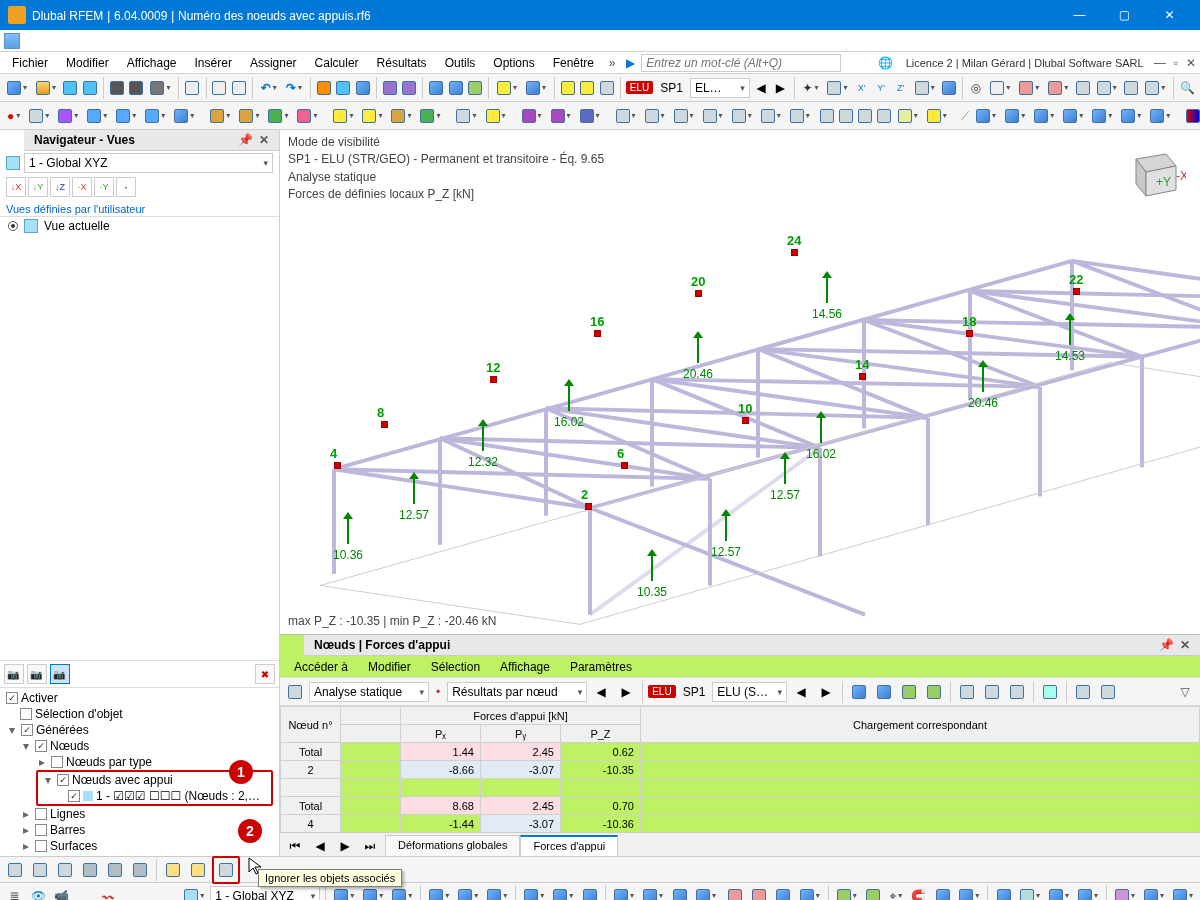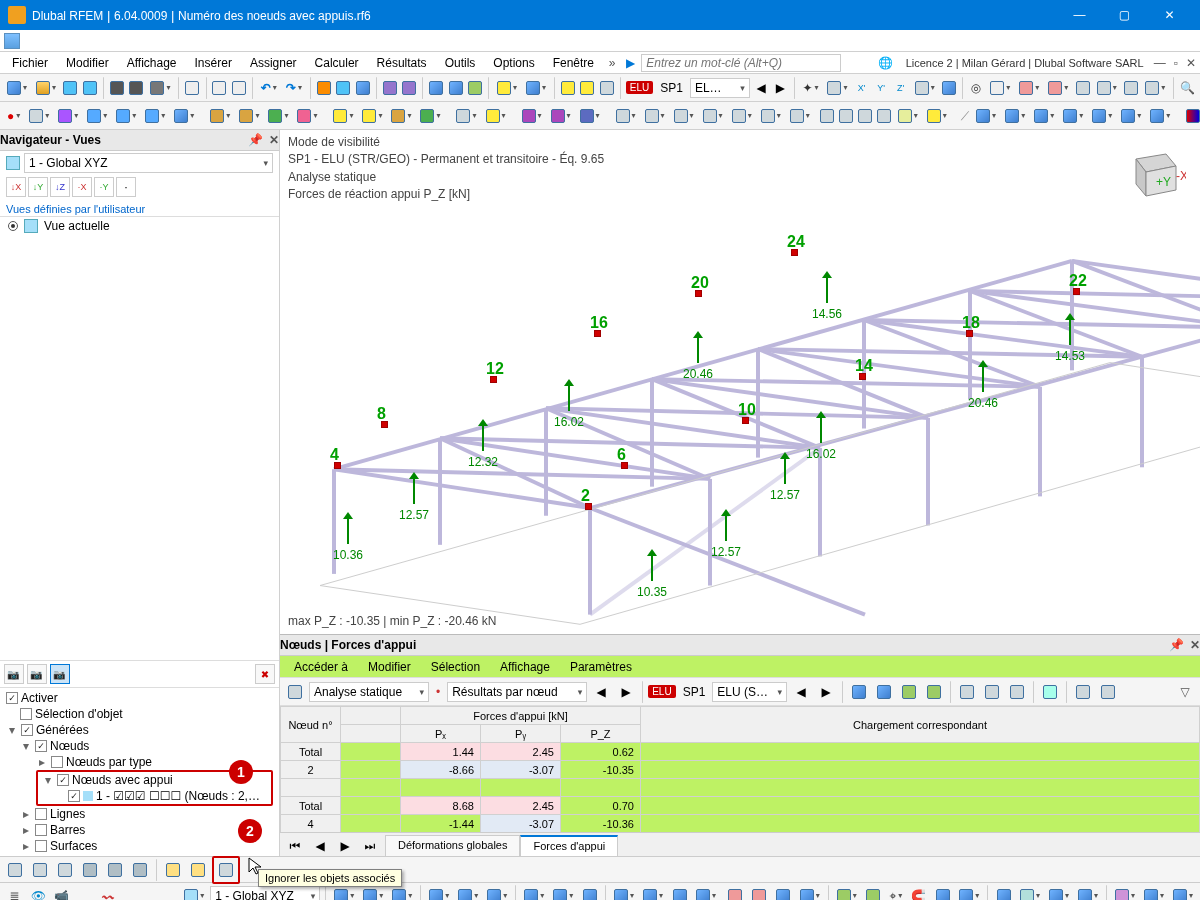--- a/index.html
+++ b/index.html
@@ -19,21 +19,21 @@
 .toolbar { height: 28px; background: #f5f5f5; border-bottom: 1px solid #d0d0d0; display: flex; align-items: center; padding: 0 4px; gap: 3px; overflow: hidden; }
 .tb { width: 22px; height: 22px; border: 1px solid transparent; display: flex; align-items: center; justify-content: center; border-radius: 2px; }
 .tb.sep { width: 1px; background: #ccc; margin: 0 2px; border: none; }
 .tb.dd::after { content: "▾"; font-size: 8px; margin-left: 2px; color: #555; }
 .tb.dd { width: auto; padding: 0 2px; }
 .combo { height: 20px; border: 1px solid #ccc; background: #fff; padding: 0 18px 0 4px; position: relative; display: flex; align-items: center; min-width: 40px; }
 .combo::after { content: "▾"; position: absolute; right: 4px; color: #555; font-size: 9px; }
 .pill-elu { background: #c00; color: #fff; padding: 1px 4px; font-size: 10px; border-radius: 2px; }
 .main { display: flex; height: calc(900px - 30px - 22px - 22px - 28px - 28px - 22px - 22px); }
 .navpanel { width: 280px; background: #fff; border-right: 1px solid #d0d0d0; display: flex; flex-direction: column; }
-.panelhdr { background: #e8e8e8; border-bottom: 1px solid #ccc; padding: 3px 0; display: flex; align-items: center; font-weight: 600; font-size: 12px; }
+.panelhdr { background: #e8e8e8; border-bottom: 1px solid #ccc; padding: 3px 10px; display: flex; align-items: center; font-weight: 600; font-size: 12px; margin-left: 24px; }
 .panelhdr .hicons { margin-left: auto; display: flex; gap: 6px; color: #555; font-size: 10px; }
 .navpanel .row { padding: 2px 6px; display: flex; align-items: center; gap: 4px; }
 .navpanel .combo-full { flex: 1; }
 .smalltb { width: 20px; height: 20px; border: 1px solid transparent; display: flex; align-items: center; justify-content: center; font-size: 10px; }
 .section-label { padding: 4px 6px 1px 6px; color: #06c; font-size: 11px; border-bottom: 1px solid #ddd; }
 .radio-row { padding: 2px 8px; display: flex; align-items: center; gap: 6px; }
 .radio-dot { width: 10px; height: 10px; border: 1px solid #555; border-radius: 50%; display: inline-flex; align-items: center; justify-content: center; }
 .radio-dot.inner::after { content: ""; width: 4px; height: 4px; background: #333; border-radius: 50%; }
 .navspacer { flex: 1; }
 .camrow { padding: 3px 4px; display: flex; gap: 3px; border-top: 1px solid #ddd; border-bottom: 1px solid #ddd; }
@@ -46,21 +46,21 @@
 .tree .cb.ck::after { content: "✓"; color: #222; }
 .tree .ind1 { padding-left: 18px; }
 .tree .ind2 { padding-left: 34px; }
 .callout-box { border: 2px solid #c00; border-radius: 2px; }
 .callout-num { width: 24px; height: 24px; background: #c00; color: #fff; border-radius: 50%; display: flex; align-items: center; justify-content: center; font-weight: bold; font-size: 14px; z-index: 10; }
 .tooltip { position: absolute; background: #ffffe1; border: 1px solid #808080; padding: 2px 6px; font-size: 11px; white-space: nowrap; box-shadow: 2px 2px 3px rgba(0,0,0,.3); z-index: 20; }
 .viewport-col { flex: 1; display: flex; flex-direction: column; position: relative; }
 .viewport { flex: 1; position: relative; background-image: radial-gradient(#e0e0e0 0.5px, transparent 0.5px); background-size: 18px 18px; background-color: #fff; overflow: hidden; }
 .vptext { position: absolute; left: 8px; top: 4px; color: #444; font-size: 12px; line-height: 1.45; }
 .axiscube { position: absolute; right: 14px; top: 14px; width: 70px; height: 60px; }
-.node-lbl { position: absolute; color: #00a000; font-weight: bold; font-size: 16px; }
+.node-lbl { position: absolute; color: #00a000; font-weight: bold; font-size: 13px; }
 .node-sq { position: absolute; width: 7px; height: 7px; background: #d00000; border: 1px solid #a00000; }
 .force-lbl { position: absolute; color: #008800; font-size: 12px; }
 .arrow { position: absolute; width: 2px; height: 26px; background: #008800; }
 .arrow::after { content: ""; position: absolute; left: -4px; top: -6px; border-left: 5px solid transparent; border-right: 5px solid transparent; border-bottom: 7px solid #008800; }
 .bottominfo { position: absolute; left: 8px; bottom: 6px; color: #444; font-size: 12px; }
 .resultpanel { height: 222px; border-top: 1px solid #bbb; display: flex; flex-direction: column; background: #bef264; }
 .resmenu { height: 22px; display: flex; align-items: center; padding: 0 6px; gap: 4px; border-bottom: 1px solid #ddd; }
 .resmenu .m { padding: 2px 8px; }
 .restool { height: 28px; background: #f5f5f5; border-bottom: 1px solid #ddd; display: flex; align-items: center; padding: 0 4px; gap: 3px; }
 .resgrid { flex: 1; overflow: auto; }
@@ -575,21 +575,21 @@
           <path d="M40 470 L830 240"></path>
             <path d="M300 510 L1080 280"></path>
           <path d="M40 470 L300 510"></path>
             <path d="M830 240 L1080 280"></path>
         </g>
       </svg>
       <div class="vptext">
         <div>Mode de visibilité</div>
         <div>SP1 - ELU (STR/GEO) - Permanent et transitoire - Éq. 9.65</div>
         <div>Analyse statique</div>
-        <div>Forces de réaction appui P_Z [kN]</div>
+        <div>Forces de définies locaux P_Z [kN]</div>
       </div>
       <svg class="axiscube" viewBox="0 0 70 60">
         <g stroke="#888" stroke-width="1" fill="#d5d5d5">
           <path d="M20 15 L50 10 L60 22 L30 28 Z"></path>
           <path d="M20 15 L30 28 L30 52 L20 40 Z" fill="#c8c8c8"></path>
           <path d="M30 28 L60 22 L60 46 L30 52 Z" fill="#e0e0e0"></path>
         </g>
         <text x="40" y="42" font-size="9" fill="#2a2">+Y</text>
         <text x="60" y="36" font-size="9" fill="#c33">-X</text>
       </svg>

